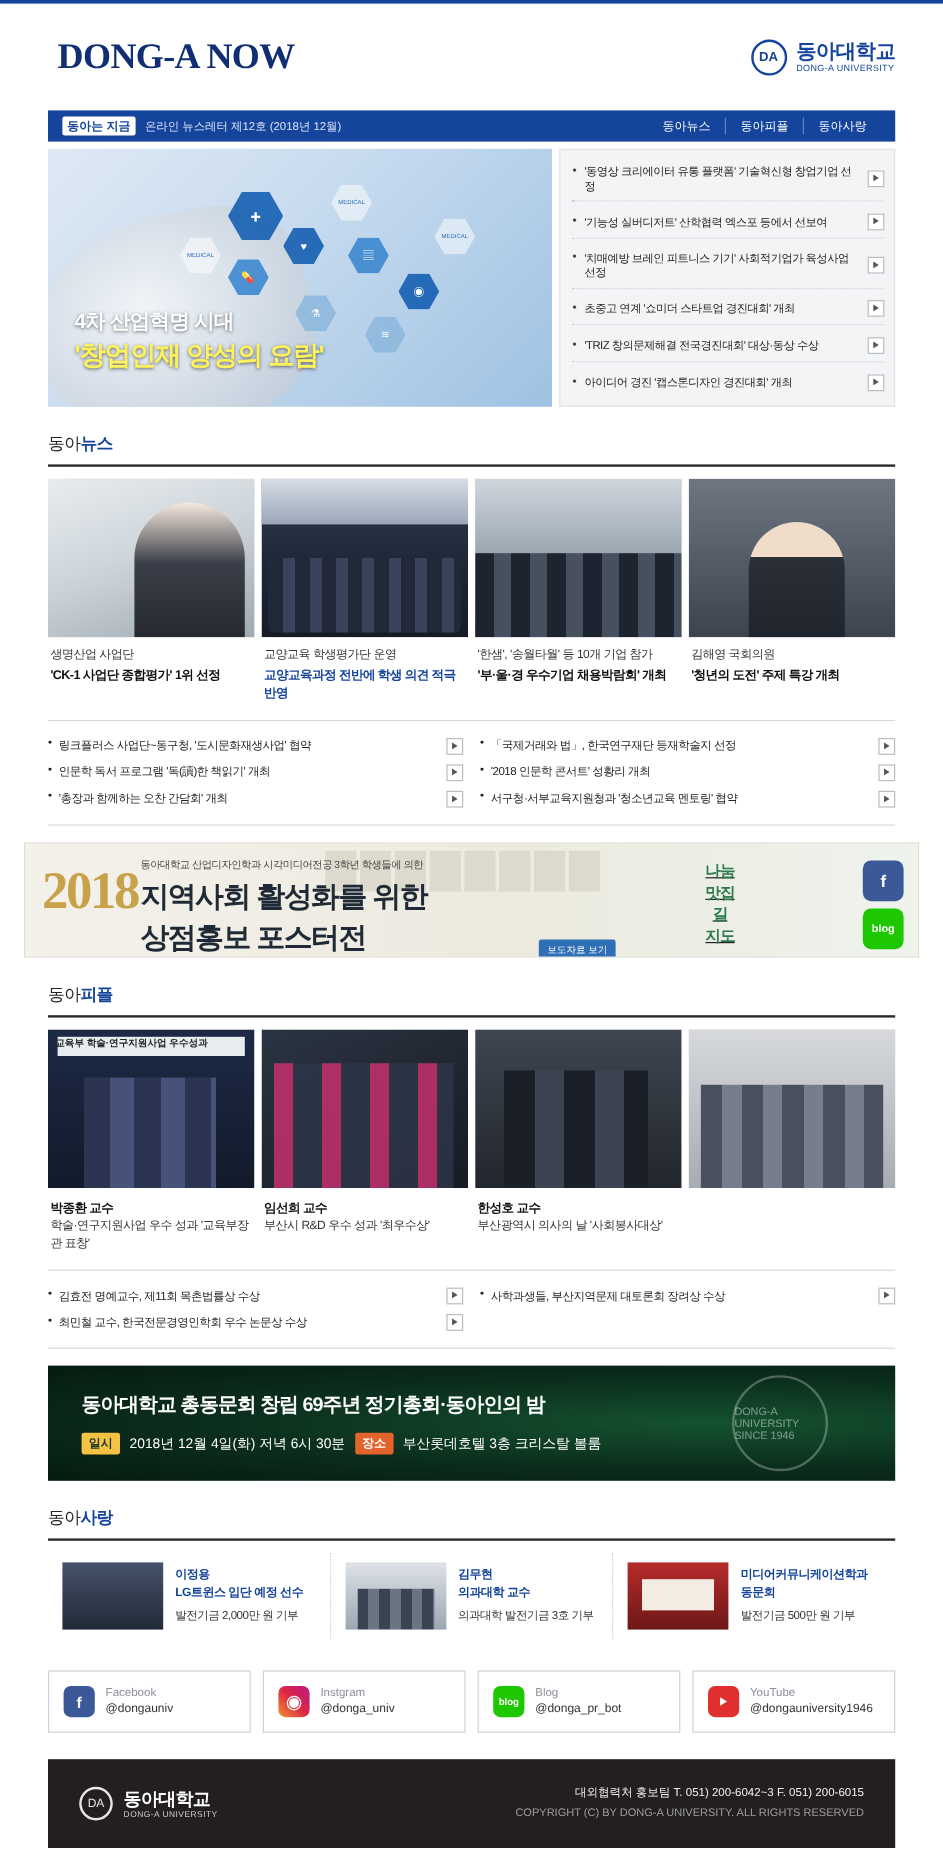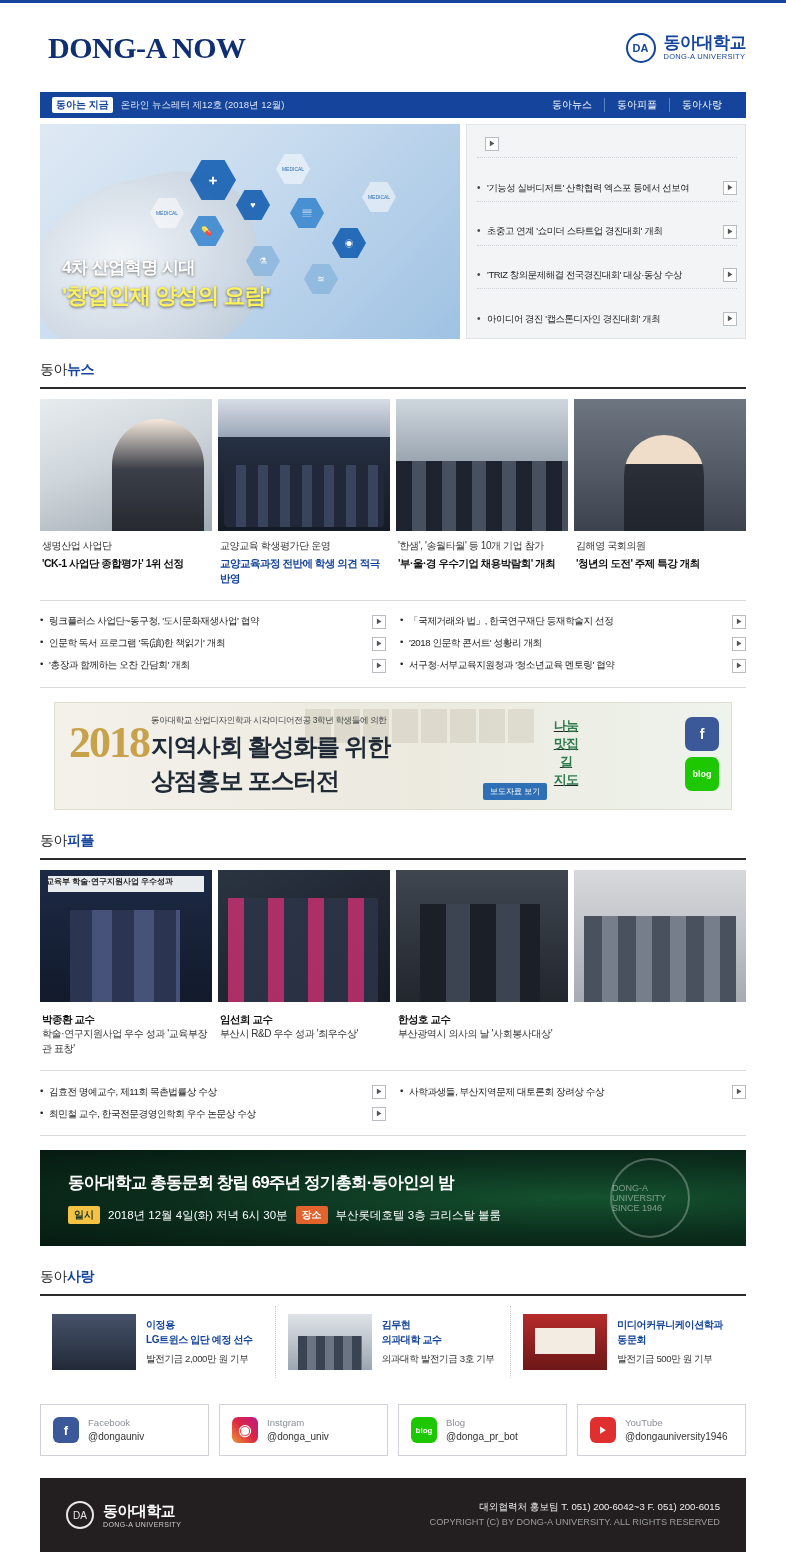--- a/index.html
+++ b/index.html
@@ -195,21 +195,21 @@
   .bul-col { flex: 1; }
   .bul-row {
     display: flex; align-items: center; justify-content: space-between;
     font-size: 9.6px; color: #222; letter-spacing: -0.4px; padding: 4px 0;
   }
   .bul-text { padding-left: 9px; position: relative; }
   .bul-text::before { content: "•"; position: absolute; left: 0; top: -1px; }
 
   
   .banner-poster {
-    margin: 14px 54px 0; height: 108px; position: relative; overflow: hidden;
+    margin: 14px 20px 0; height: 96px; position: relative; overflow: hidden;
     background: linear-gradient(90deg,#f3f1ea 0%, #eceadf 55%, #eef3ec 100%);
     border: 1px solid #e0ded4;
   }
   .bp-year {
     position: absolute; left: 14px; top: 14px; font-size: 44px; font-weight: bold;
     color: #c8a24a; letter-spacing: -2px; font-family: "Liberation Serif", serif;
   }
   .bp-sub { position: absolute; left: 96px; top: 12px; font-size: 8.6px; color: #444; letter-spacing: -0.4px; }
   .bp-l1 { position: absolute; left: 96px; top: 28px; font-size: 24px; font-weight: bold; color: #1f2a36; letter-spacing: -1.2px; }
   .bp-l2 { position: absolute; left: 96px; top: 62px; font-size: 24px; font-weight: bold; color: #1f2a36; letter-spacing: -1.2px; }
@@ -336,24 +336,29 @@
       <div class="hex outline" style="left:236px; top:30px;">MEDICAL</div>
       <div class="hex outline" style="left:322px; top:58px;">MEDICAL</div>
       <div class="hero-caption">
         <div class="hero-line1">4차 산업혁명 시대</div>
         <div class="hero-line2">'창업인재 양성의 요람'</div>
       </div>
     </div>
 
     <div class="hero-list">
       <div class="hl-item">
+        <div class="hl-text">'동영상 크리에이터 유통 플랫폼' 기술혁신형 창업기업 선정</div>
         <div class="arrow-btn">▶</div>
       </div>
       <div class="hl-item">
         <div class="hl-text">'기능성 실버디저트' 산학협력 엑스포 등에서 선보여</div>
+        <div class="arrow-btn">▶</div>
+      </div>
+      <div class="hl-item">
+        <div class="hl-text">'치매예방 브레인 피트니스 기기' 사회적기업가 육성사업 선정</div>
         <div class="arrow-btn">▶</div>
       </div>
       <div class="hl-item">
         <div class="hl-text">초중고 연계 '쇼미더 스타트업 경진대회' 개최</div>
         <div class="arrow-btn">▶</div>
       </div>
       <div class="hl-item">
         <div class="hl-text">'TRIZ 창의문제해결 전국경진대회' 대상·동상 수상</div>
         <div class="arrow-btn">▶</div>
       </div>

